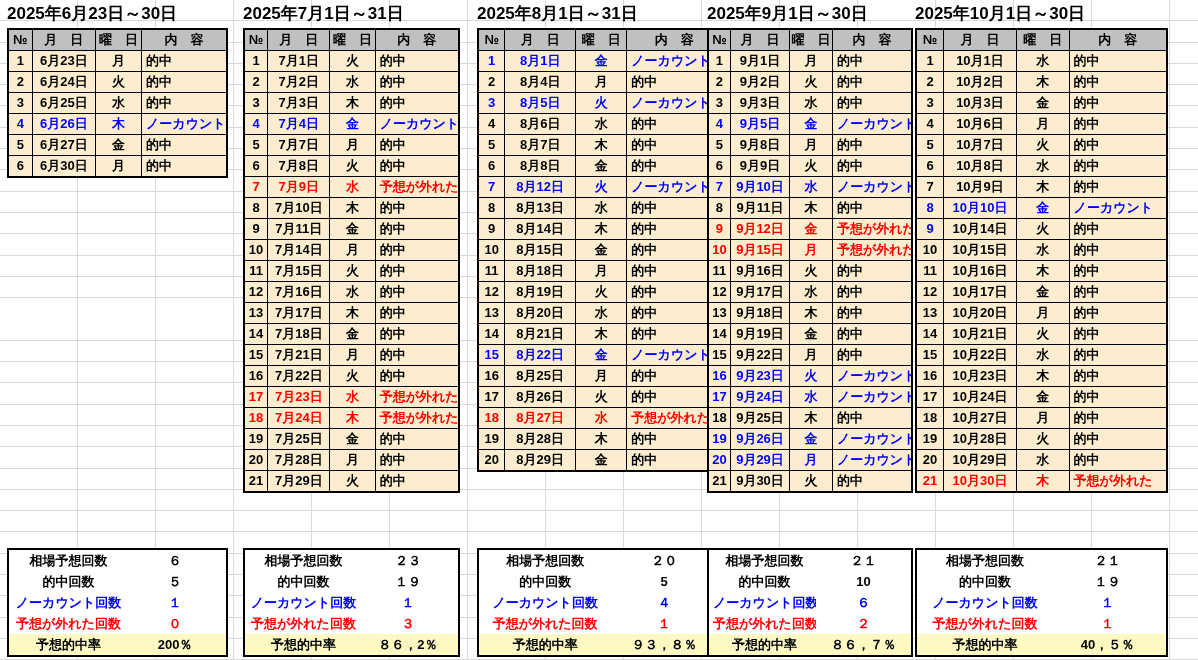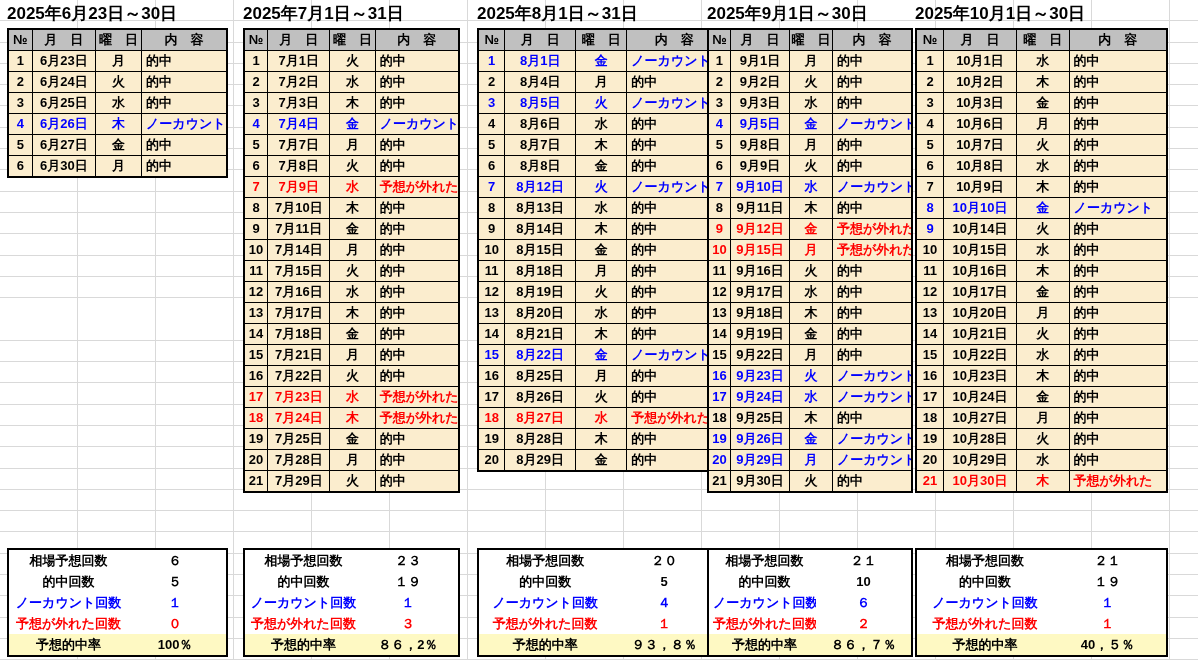--- a/index.html
+++ b/index.html
@@ -153,21 +153,21 @@
             <td class="s-value">１</td>
           </tr>
 
           <tr class="style-miss">
             <td class="s-label">予想が外れた回数</td>
             <td class="s-value">０</td>
           </tr>
 
           <tr class="style-rate">
             <td class="s-label">予想的中率</td>
-            <td class="s-value">100％</td>
+            <td class="s-value">200％</td>
           </tr>
         </tbody>
     </table>
   </section>
 
   <section class="col" id="col1">
     <div class="title">2025年7月1日～31日</div>
     <table class="data-table">
       <colgroup>
           <col class="w-no">

